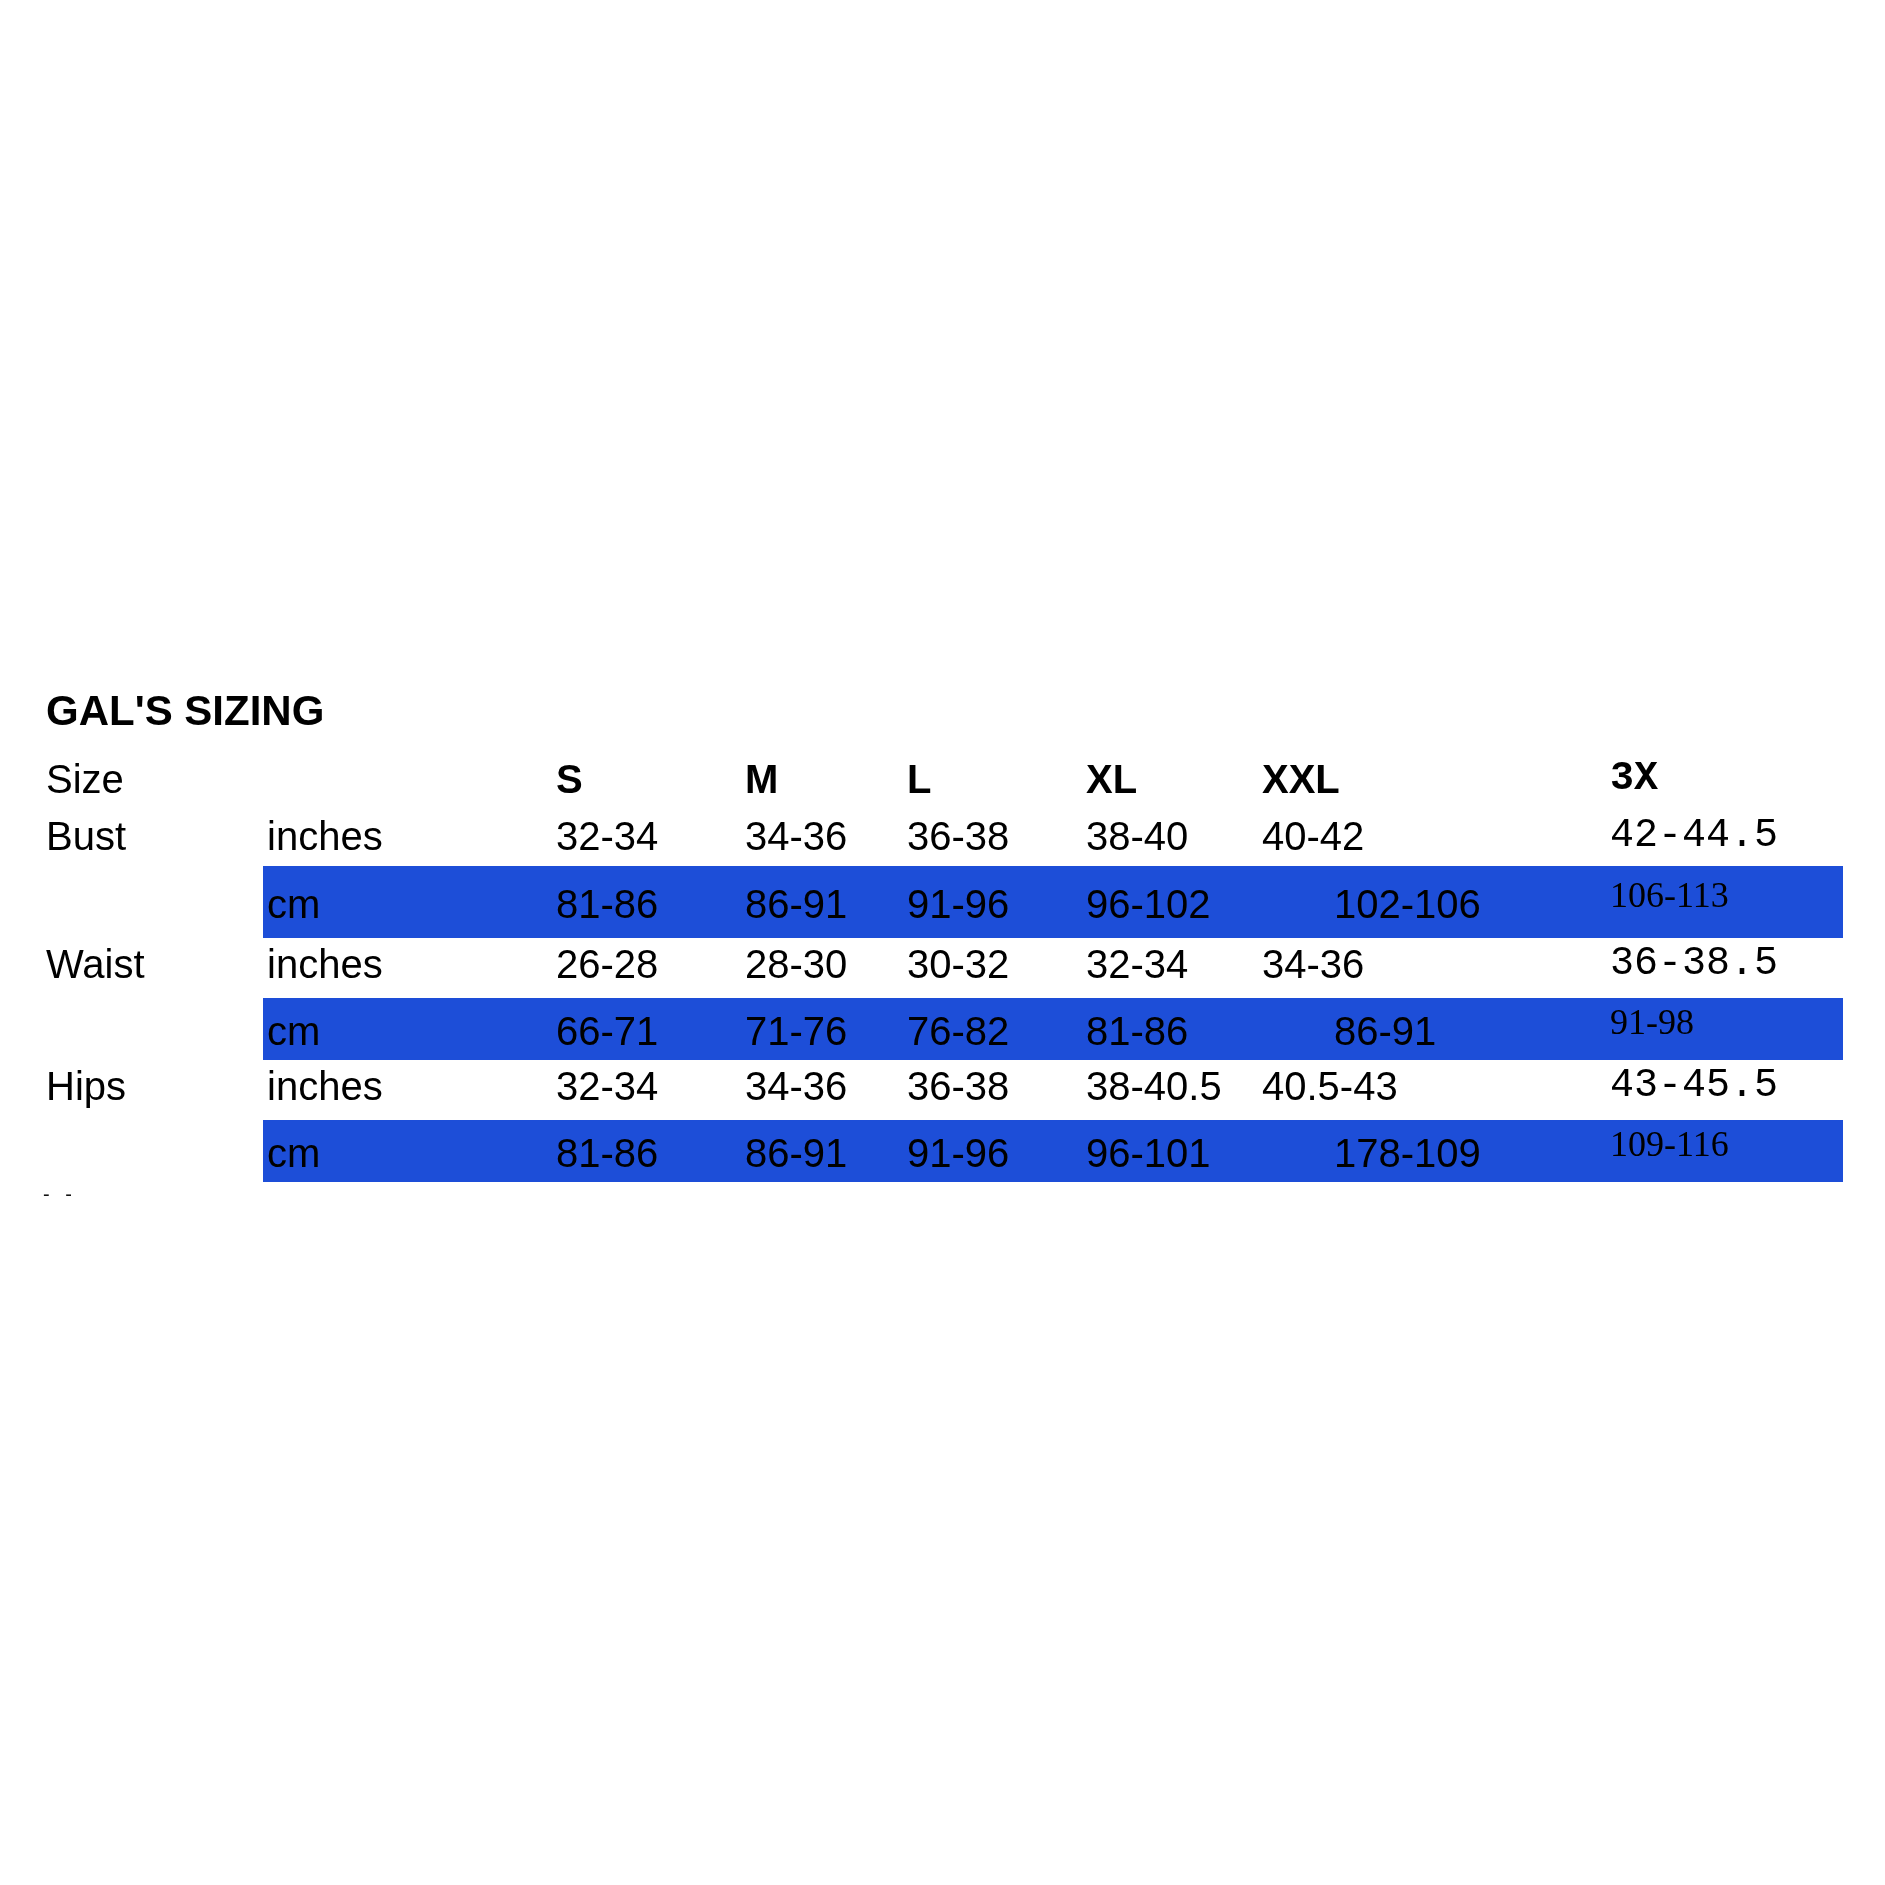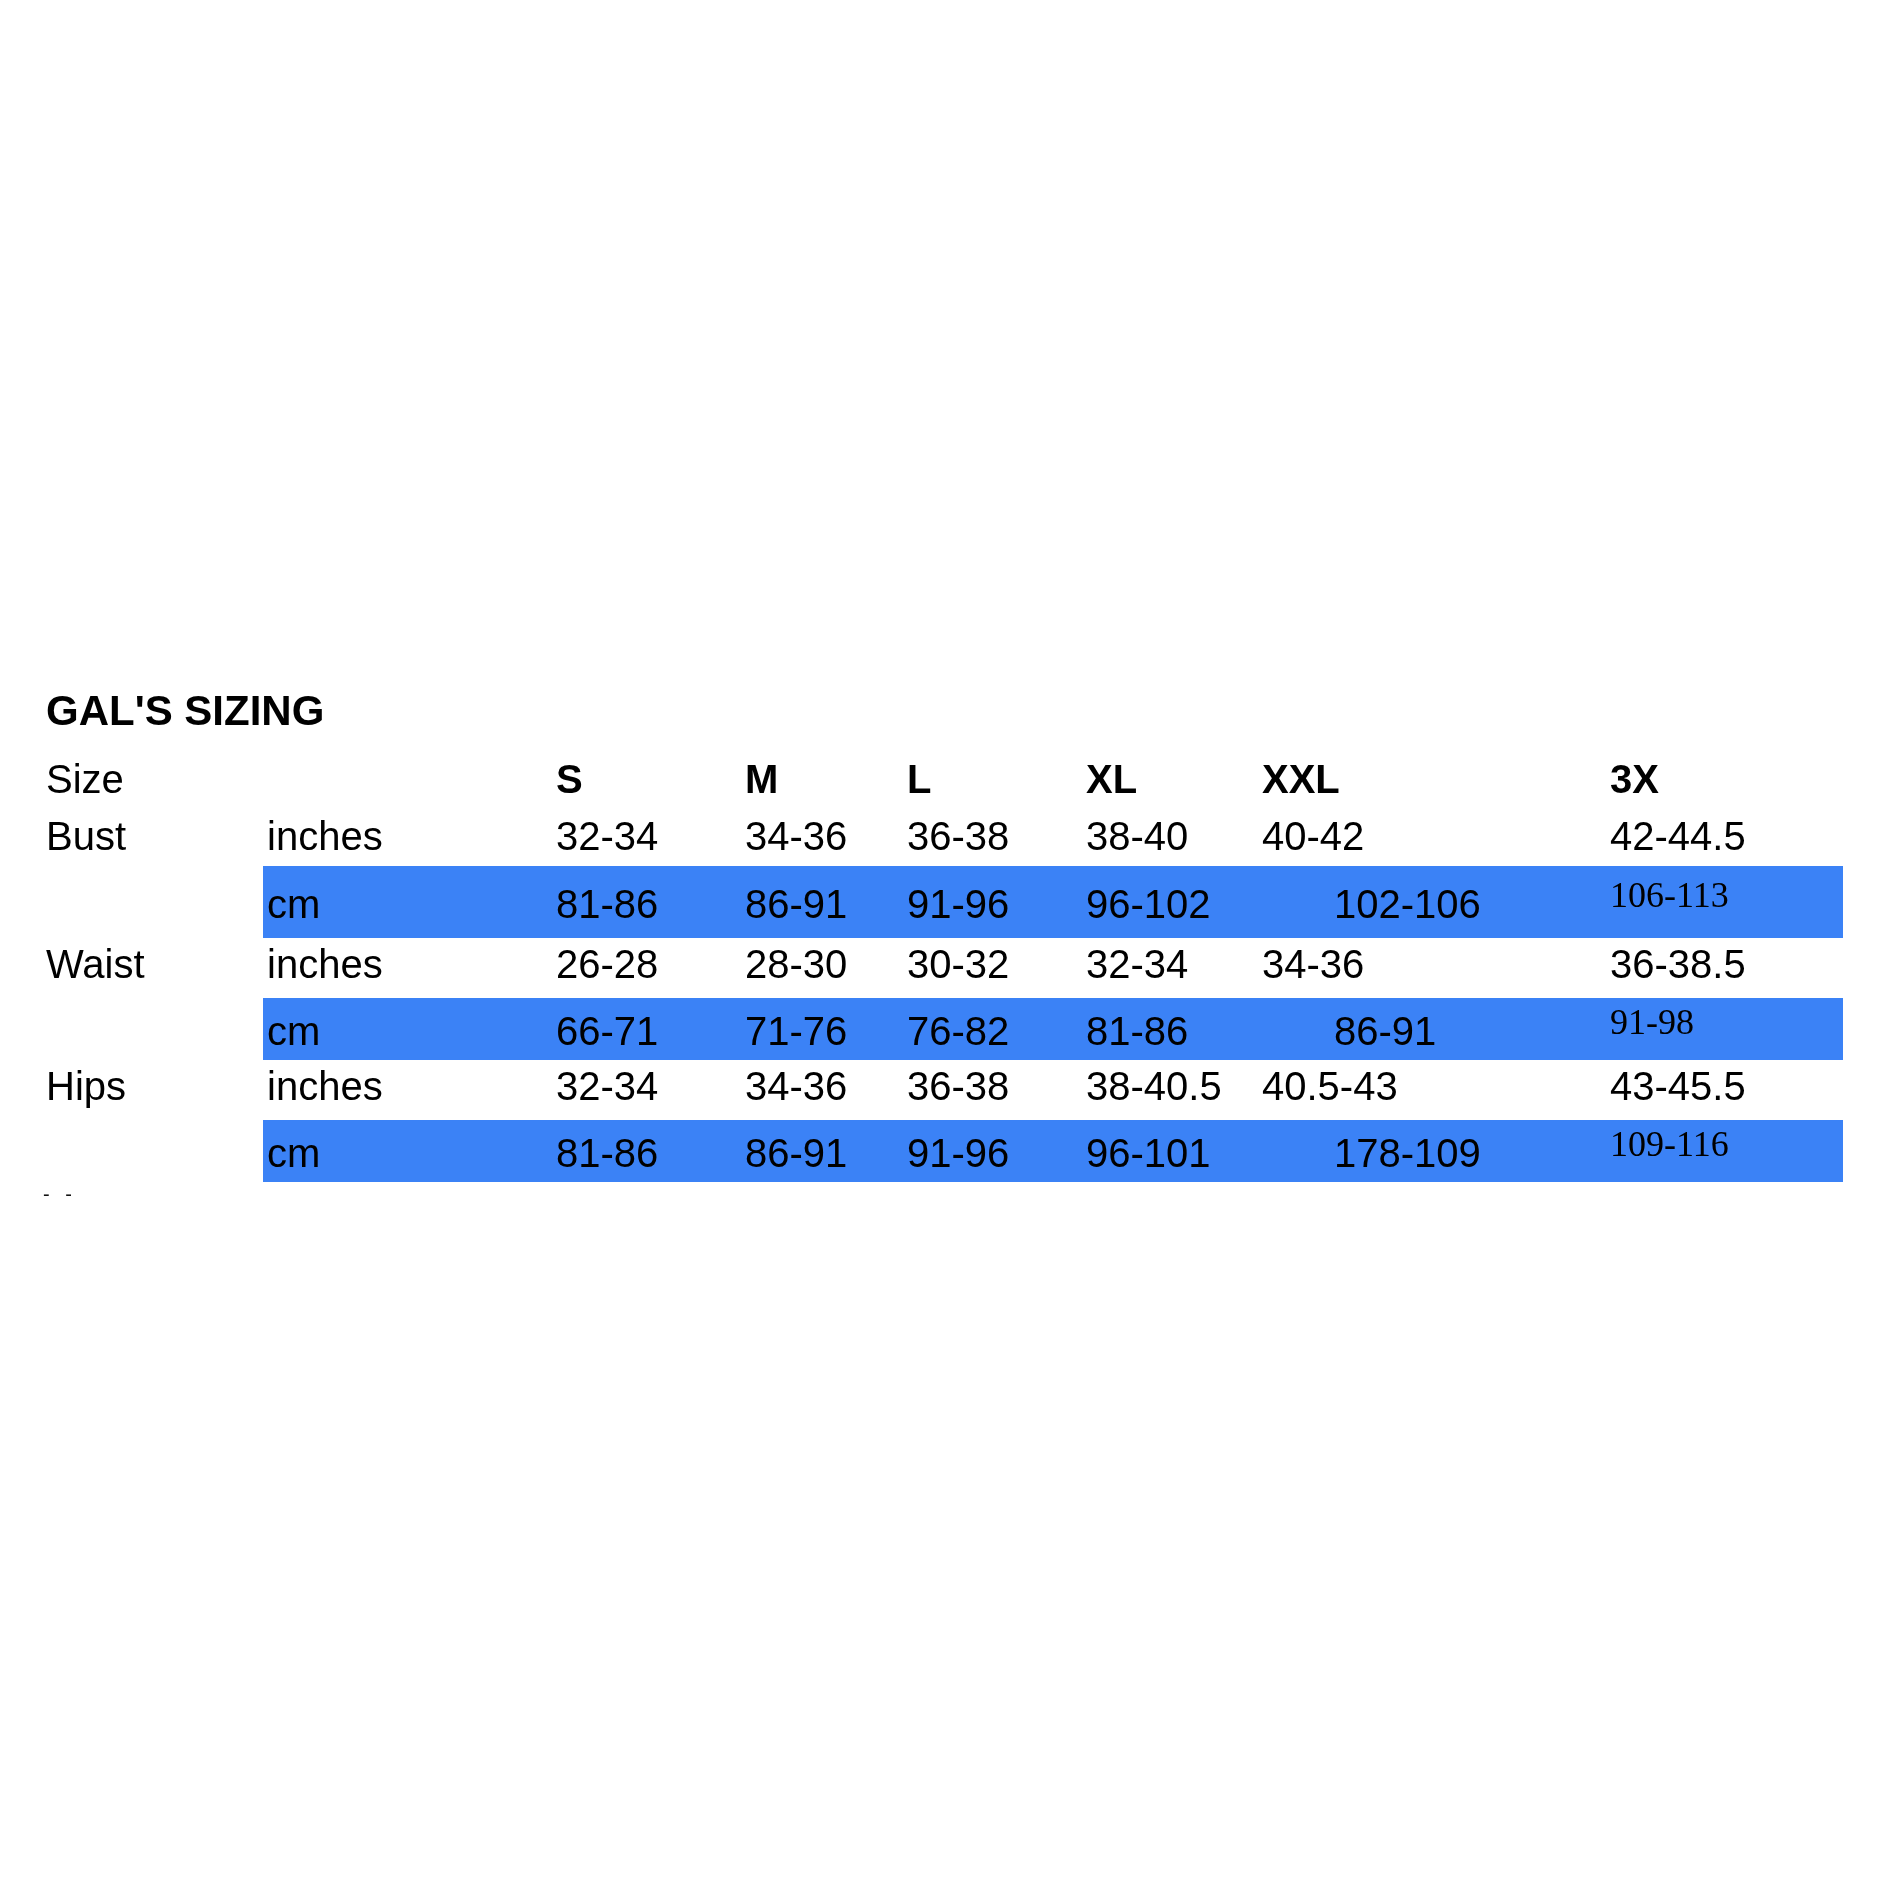--- a/index.html
+++ b/index.html
@@ -31,27 +31,27 @@
   }
   .hdr { font-weight: 700; }
   
   .c-label { left: 46px; }
   .c-unit  { left: 267px; }
   .c-s     { left: 556px; }
   .c-m     { left: 745px; }
   .c-l     { left: 907px; }
   .c-xl    { left: 1086px; }
   .c-xxl   { left: 1262px; }
-  .c-3x    { left: 1610px; }
+  .c-3x    { left: 1610px; font-family: Liberation Mono, monospace; }
   
   .band {
     position: absolute;
     left: 263px;
     width: 1580px;
-    background: #3b82f6;
+    background: #1d4ed8;
   }
   .band span {
     position: absolute;
     font-size: 40px;
     line-height: 1.1;
     white-space: nowrap;
   }
   .band-tall { top: 866px; height: 72px; }
   .band-tall span { top: 16px; }
   .band-short span { top: 11px; }

